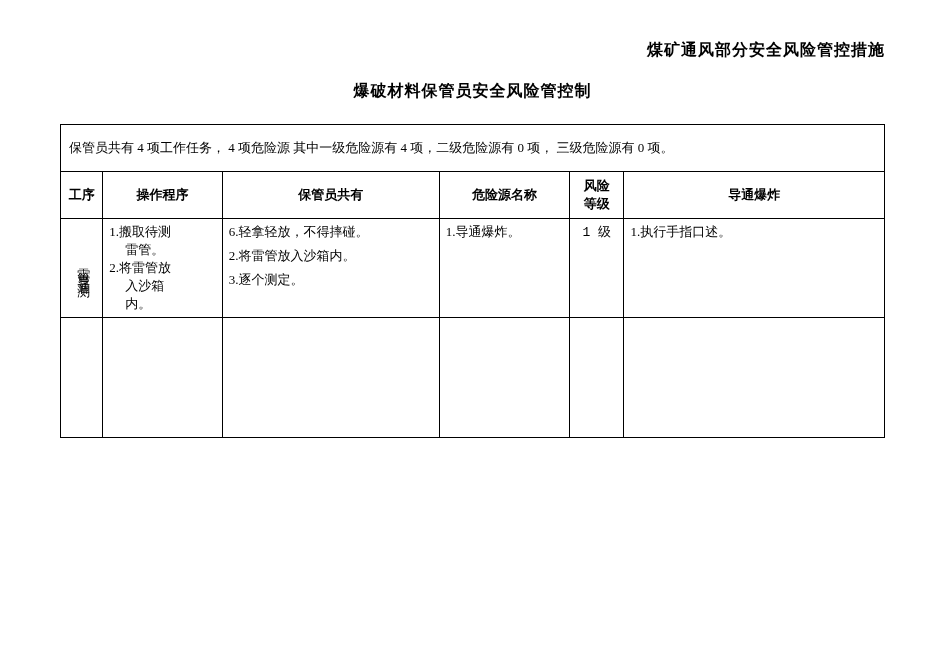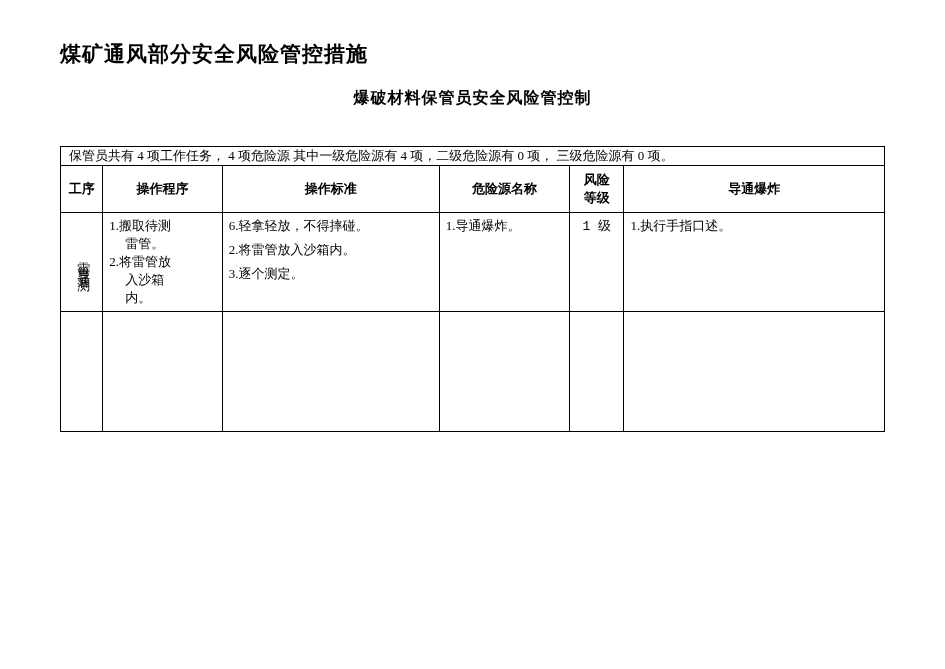--- a/index.html
+++ b/index.html
@@ -10,46 +10,46 @@
     body {
       background: #ffffff;
       font-family: "SimSun", "宋体", serif;
       font-size: 14px;
       color: #000000;
       width: 945px;
       min-height: 669px;
       padding: 40px 60px;
     }
     .main-title {
-      text-align: left;
-      font-size: 21px;
+      text-align: right;
+      font-size: 16px;
       font-weight: bold;
       margin-bottom: 20px;
       letter-spacing: 1px;
     }
     .sub-title {
       text-align: center;
       font-size: 16px;
       font-weight: bold;
-      margin-bottom: 37px;
+      margin-bottom: 22px;
       letter-spacing: 1px;
     }
     .outer-table {
       width: 100%;
       border-collapse: collapse;
       border: 1px solid #000;
     }
     .outer-table td, .outer-table th {
       border: 1px solid #000;
       padding: 4px 6px;
       vertical-align: top;
     }
     .info-row td {
       font-size: 13px;
-      padding: 0 8px;
+      padding: 14px 8px;
     }
     .flow-row td {
       font-size: 13px;
       padding: 5px 8px;
     }
     .header-row th {
       text-align: center;
       font-weight: bold;
       font-size: 13px;
       padding: 5px 4px;
@@ -98,21 +98,21 @@
 <div class="sub-title">爆破材料保管员安全风险管控制</div>
 
 <table class="outer-table">
   <tbody>
       <tr class="info-row">
     <td colspan="6">保管员共有 4 项工作任务，  4 项危险源 其中一级危险源有 4 项，二级危险源有 0 项，   三级危险源有 0 项。</td>
   </tr>
   <tr class="header-row">
     <th class="col-gongxu">工序</th>
     <th class="col-caozuo-chengxu">操作程序</th>
-    <th class="col-caozuo-biaozhun">操作标准</th>
+    <th class="col-caozuo-biaozhun">保管员共有</th>
     <th class="col-weixian-yuanming">危险源名称</th>
     <th class="col-fengxian-dengji">
       <span>风险</span><br>
       <span>等级</span>
     </th>
     <th class="col-guankong-cuoshi">导通爆炸</th>
   </tr>
   <tr class="data-row">
     <td class="col-gongxu gongxu-cell">
       <div style="writing-mode:vertical-rl; text-orientation:upright; letter-spacing:4px; text-align:center; font-size:13px;">雷管导通测</div>

